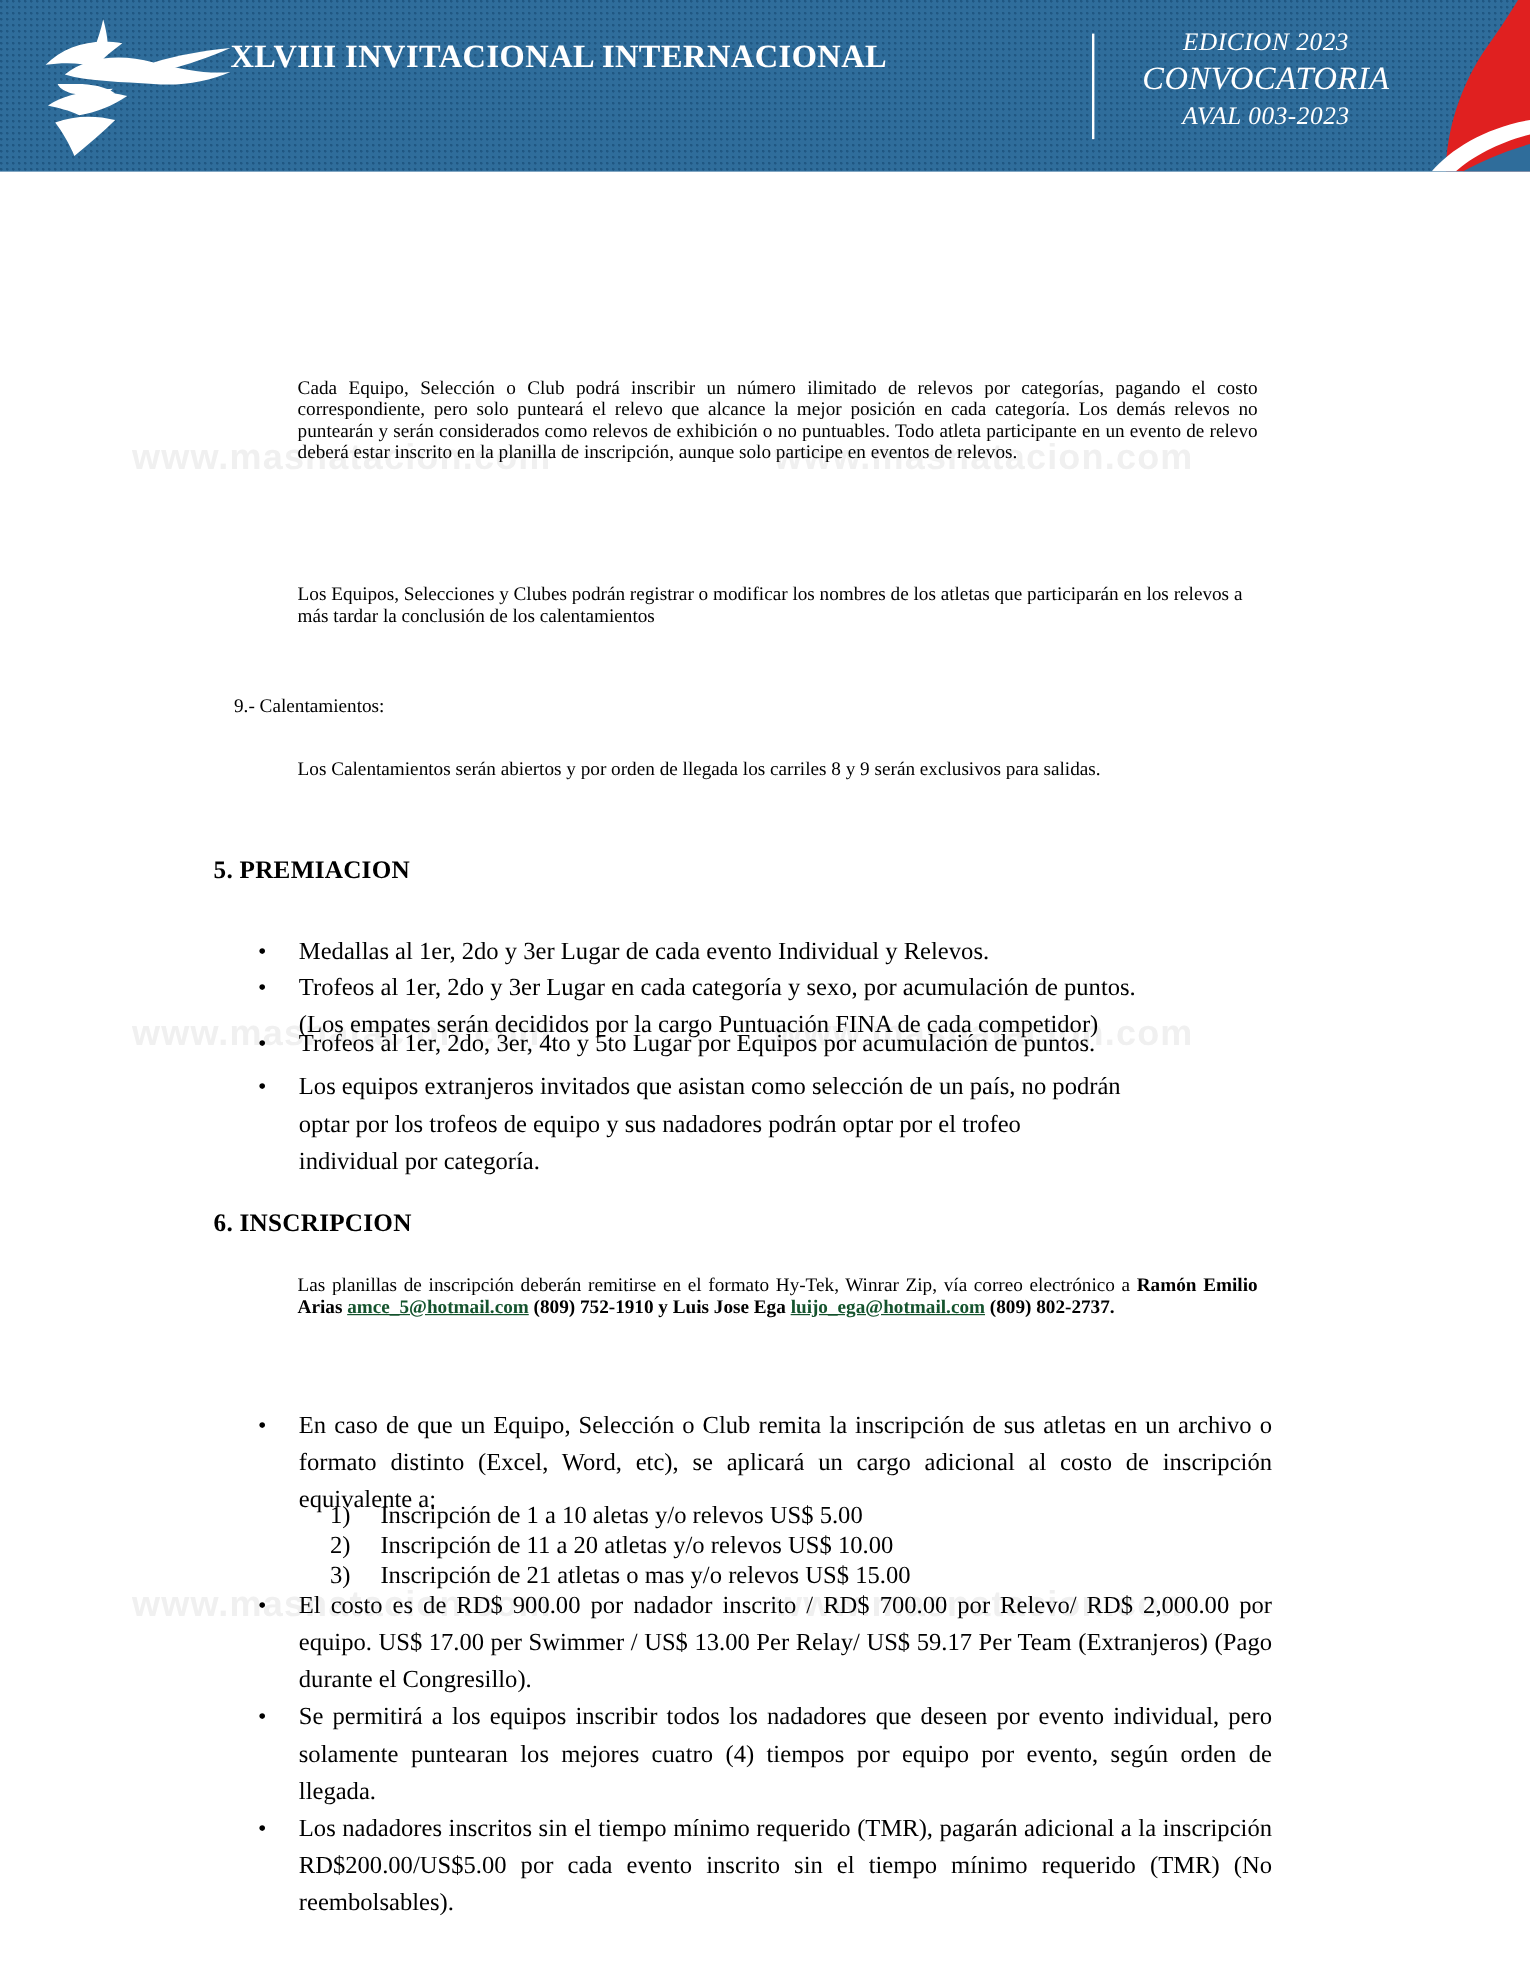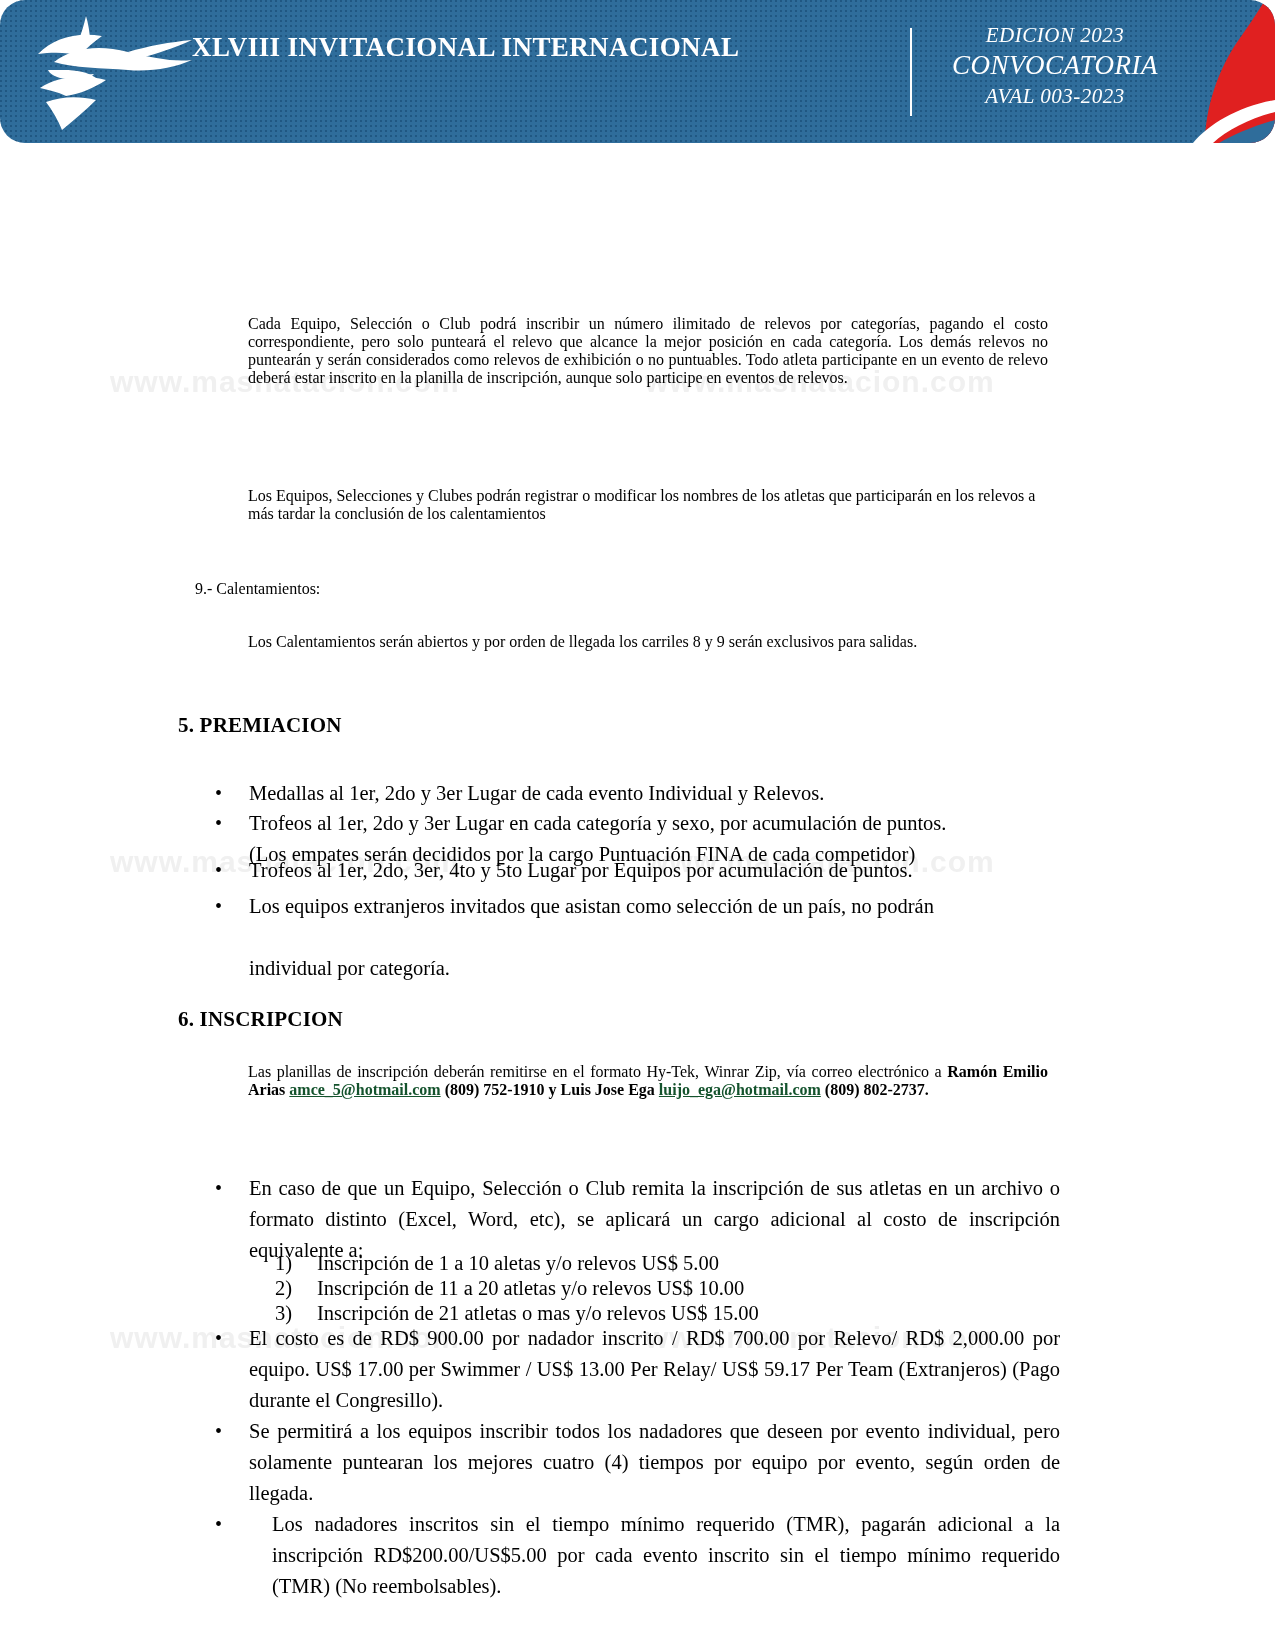--- a/index.html
+++ b/index.html
@@ -17,21 +17,20 @@
     color: #000000;
   }
 
   
   .header {
     position: relative;
     width: 1275px;
     height: 143px;
     background: #2f6d9b;
     overflow: hidden;
-    border-radius: 25px;
   }
   .header-texture {
     position: absolute;
     inset: 0;
     background-image:
       radial-gradient(circle at 1px 1px, rgba(20,70,110,0.55) 1px, transparent 1.3px);
     background-size: 5px 5px;
     pointer-events: none;
   }
   .marlin-logo {
@@ -248,21 +247,21 @@
 
       <div class="bullet-row" style="left:215px; top:712px; width:840px;">
         <span class="bullet-dot"></span>
         <span class="bullet-text">Trofeos al 1er, 2do, 3er, 4to y 5to Lugar por Equipos por acumulación de  puntos.</span>
       </div>
 
       <div class="bullet-row" style="left:215px; top:748px; width:840px;">
         <span class="bullet-dot"></span>
         <span class="bullet-text">
           <span>Los equipos extranjeros invitados que asistan como selección de un país, no podrán</span><br>
-          <br>
+          <span>optar por los trofeos de equipo y sus nadadores podrán optar por el trofeo</span><br>
           <span>individual por categoría.</span>
         </span>
       </div>
 
       <div class="sec-head" style="left:178px; top:864px;">6.  INSCRIPCION</div>
 
       <div class="para-just just-spread" style="left:248px; top:920px; width:800px;">
         <span>Las planillas de inscripción deberán remitirse en el formato Hy-Tek, Winrar Zip, vía correo electrónico a </span><b>Ramón Emilio Arias</b><span> </span><a class="maillink" href="#">amce_5@hotmail.com</a><span> </span><b>(809) 752-1910 y Luis Jose Ega</b><span> </span><a class="maillink" href="#">luijo_ega@hotmail.com</a><span> </span><b>(809) 802-2737.</b>
       </div>
 
@@ -287,20 +286,20 @@
       <div class="bullet-row" style="left:215px; top:1180px; width:845px;">
         <span class="bullet-dot"></span>
         <span class="bullet-text just-spread">El costo es de RD$ 900.00 por nadador inscrito / RD$ 700.00 por Relevo/ RD$ 2,000.00 por equipo.  US$ 17.00 per Swimmer / US$ 13.00 Per Relay/ US$ 59.17 Per Team (Extranjeros)  (Pago durante el Congresillo).</span>
       </div>
 
       <div class="bullet-row" style="left:215px; top:1273px; width:845px;">
         <span class="bullet-dot"></span>
         <span class="bullet-text just-spread">Se permitirá a los equipos inscribir todos los nadadores que deseen por evento individual, pero solamente puntearan los mejores cuatro (4) tiempos por equipo por evento, según orden de llegada.</span>
       </div>
 
-      <div class="bullet-row" style="left:215px; top:1366px; width:845px;gap:23px;">
+      <div class="bullet-row" style="left:215px; top:1366px; width:845px;">
         <span class="bullet-dot"></span>
         <span class="bullet-text just-spread">Los nadadores inscritos sin el tiempo mínimo requerido (TMR), pagarán adicional a la inscripción RD$200.00/US$5.00 por cada evento inscrito sin el tiempo mínimo requerido (TMR) (No reembolsables).</span>
       </div>
 
     </div>
   </div>
 </div>
 
 </body></html>

